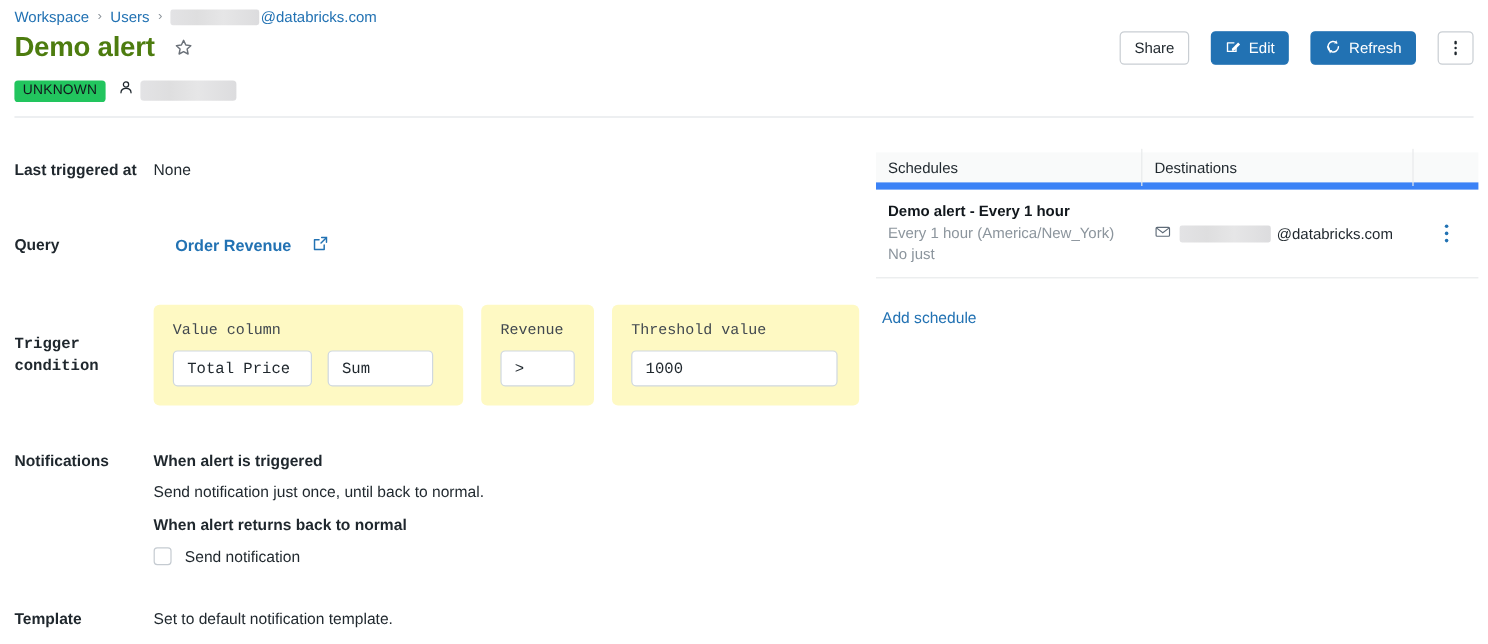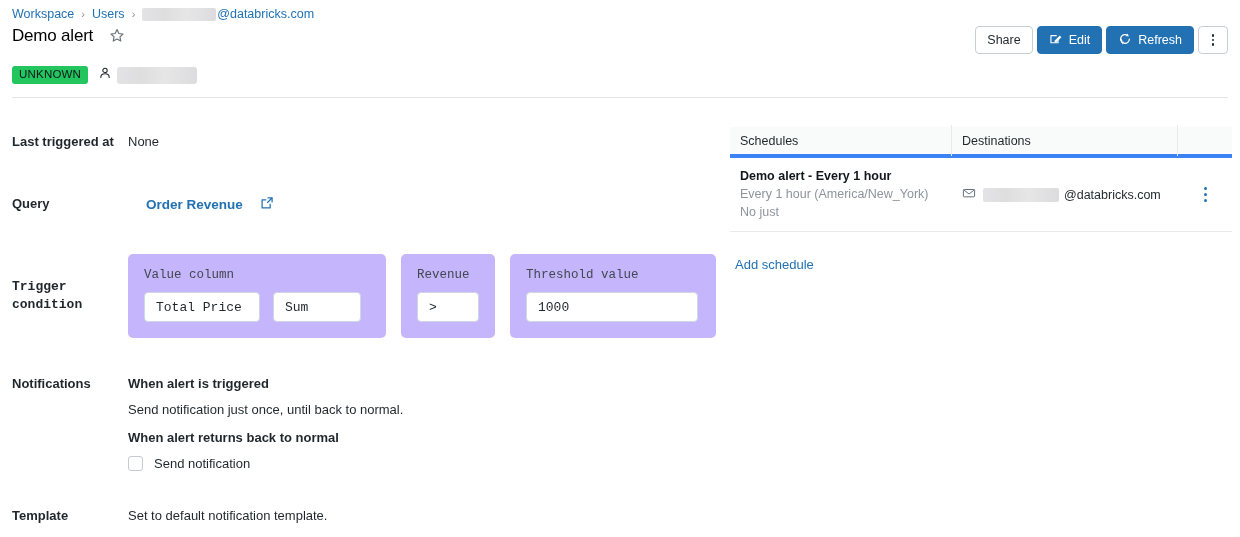--- a/index.html
+++ b/index.html
@@ -39,38 +39,38 @@
   .redact-crumb { width: 74px; margin-right: 1px; }
 
   
   .title-row {
     position: absolute;
     left: 12px; top: 26px;
     display: flex;
     align-items: center;
   }
   .page-title {
-    font-size: 17px;
-    font-weight: normal;
+    font-size: 23px;
+    font-weight: bold;
     letter-spacing: -0.2px;
-    color: #000000;
+    color: #4d7c0f;
   }
   .star-btn {
     margin-left: 14px;
     width: 20px; height: 20px;
     display: flex; align-items: center; justify-content: center;
     cursor: pointer;
   }
 
   .header-actions {
     position: absolute;
     right: 12px; top: 26px;
     display: flex;
     align-items: center;
-    gap: 4px;
+    gap: 18px;
     padding-left: 35px;
   }
   .btn {
     height: 28px;
     border-radius: 4px;
     font-size: 12.5px;
     display: inline-flex;
     align-items: center;
     justify-content: center;
     gap: 6px;
@@ -154,21 +154,21 @@
     display: inline-flex;
     align-items: center;
     gap: 17px;
     font-size: 13.5px;
     margin-left: 18px;
   }
 
   
   .trigger-groups { display: flex; gap: 15px; }
   .tpanel {
-    background: #c4b5fd;
+    background: #fef9c3;
     border-radius: 5px;
     padding: 14px 16px 16px;
     box-sizing: border-box;
   }
   .tpanel .plabel {
     font-size: 12.5px;
     color: #41484f;
     margin-bottom: 10px;
   }
   .tfields { display: flex; gap: 13px; }
@@ -214,21 +214,21 @@
   .sched {
     position: absolute;
     left: 730px; top: 127px;
     width: 502px;
   }
   .sched-head {
     display: flex;
     background: #f9fafa;
     height: 31px;
     align-items: center;
-    border-bottom: 4px solid #3b82f6;
+    border-bottom: 6px solid #3b82f6;
     box-sizing: border-box;
   }
   .sched-head .th {
     font-size: 12.5px;
     color: #1f272d;
     padding-left: 10px;
     box-sizing: border-box;
     height: 31px;
     display: flex;
     align-items: center;

